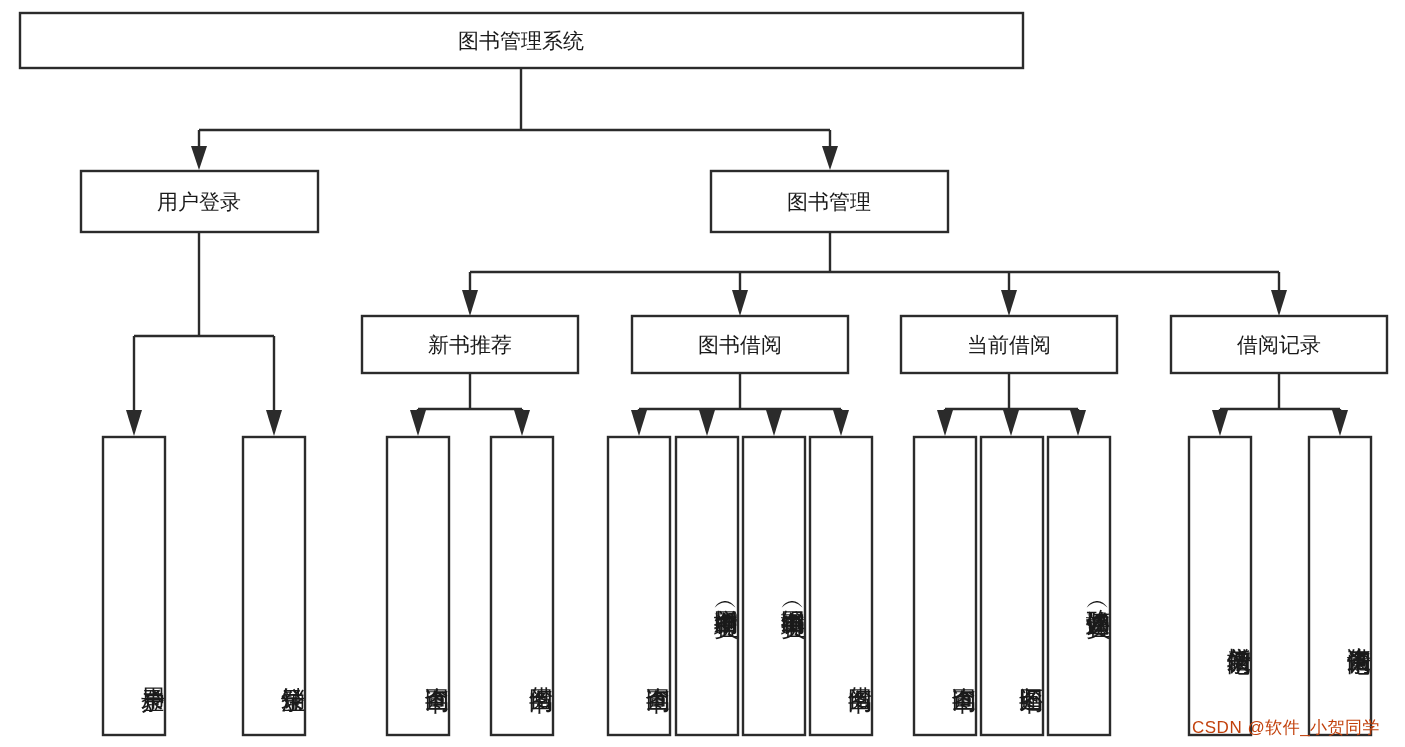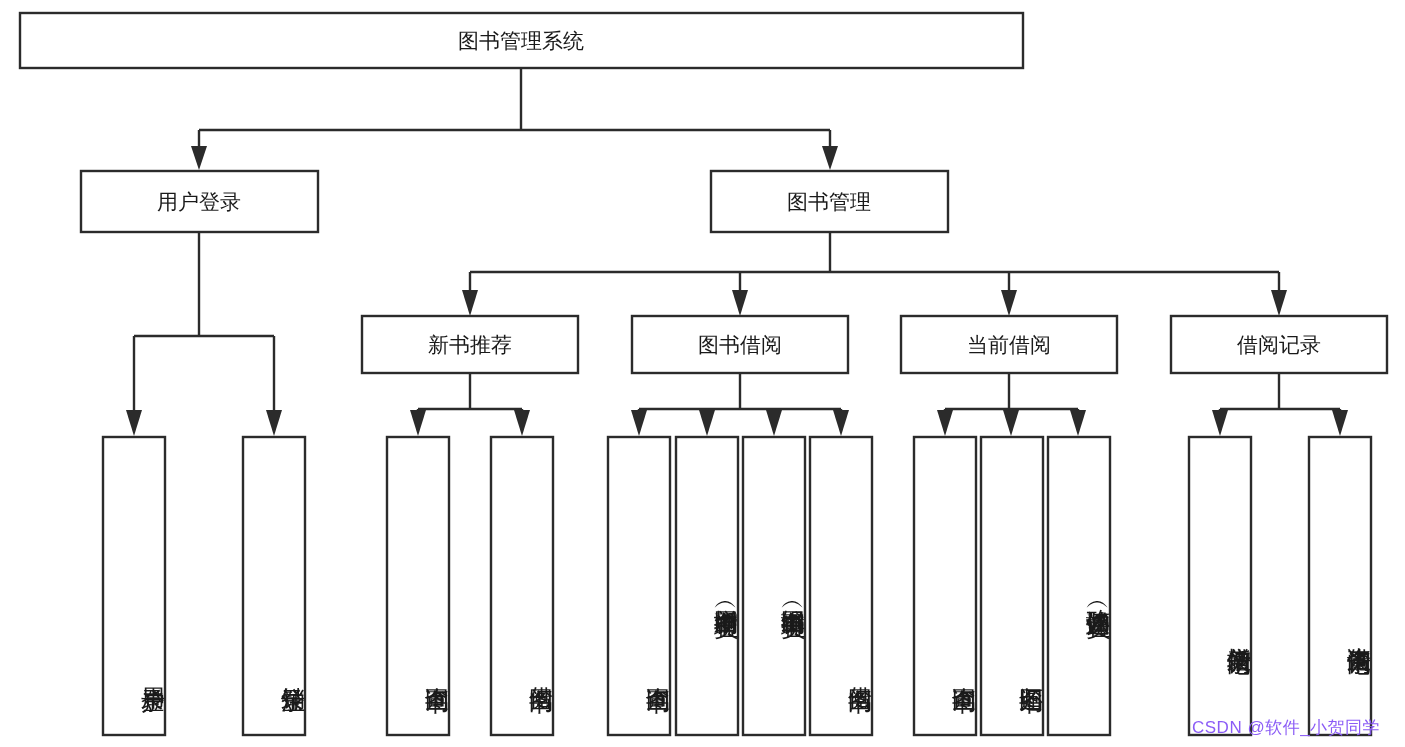--- a/index.html
+++ b/index.html
@@ -60,21 +60,21 @@
     letter-spacing: 1px;
     display: flex;
     align-items: flex-start;
     justify-content: center;
     pointer-events: none;
   }
   .watermark {
     position: absolute;
     font-family: "Liberation Sans", "DejaVu Sans", sans-serif;
     font-size: 17px;
-    color: #8b5cf6;
+    color: #c2410c;
     letter-spacing: 0.5px;
     white-space: nowrap;
   }
 </style>
 </head>
 <body>
 
 <div id="diagram-root">
 
   <svg class="diagram-canvas" viewBox="0 0 1405 747">

